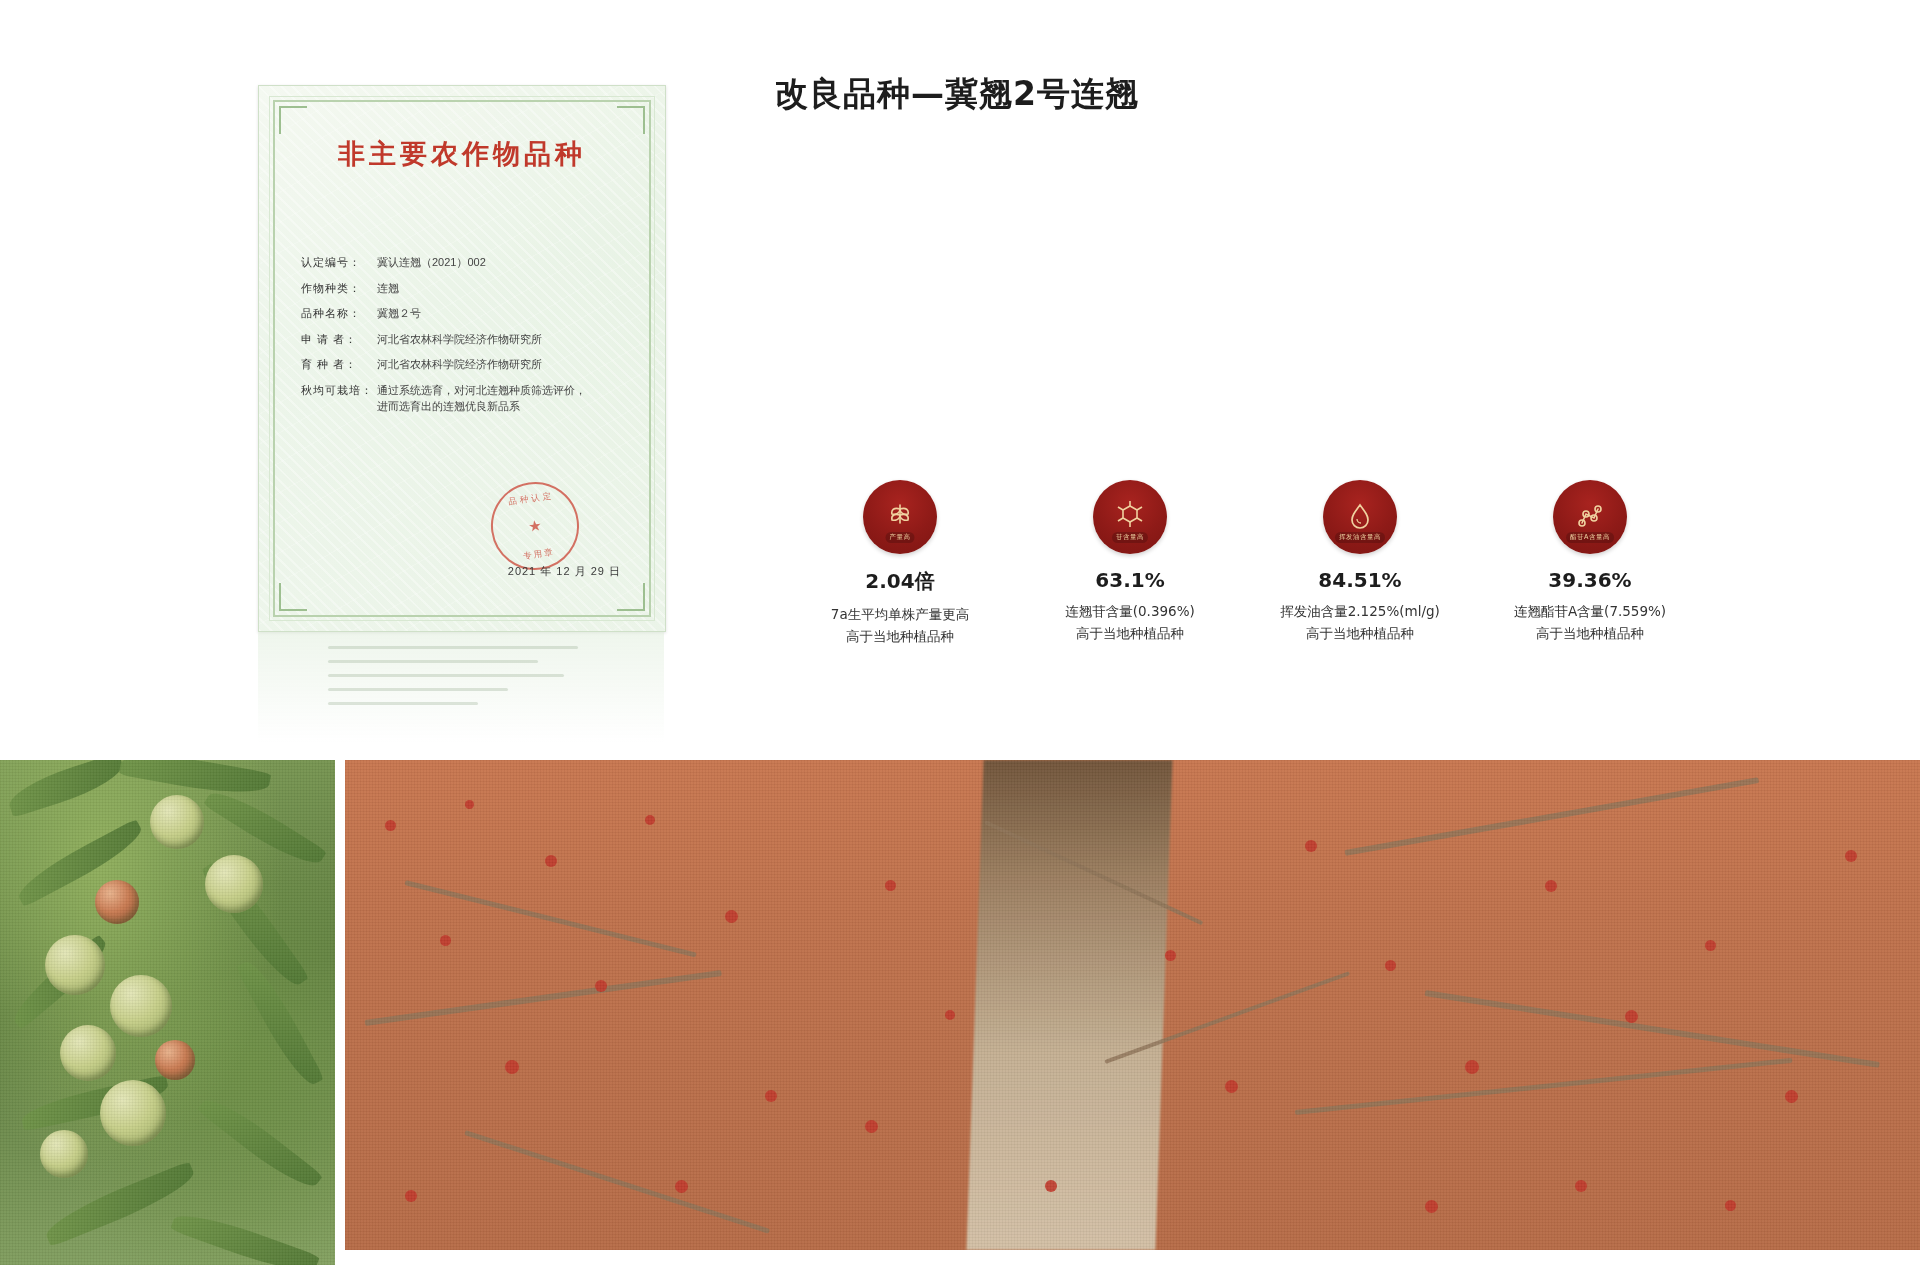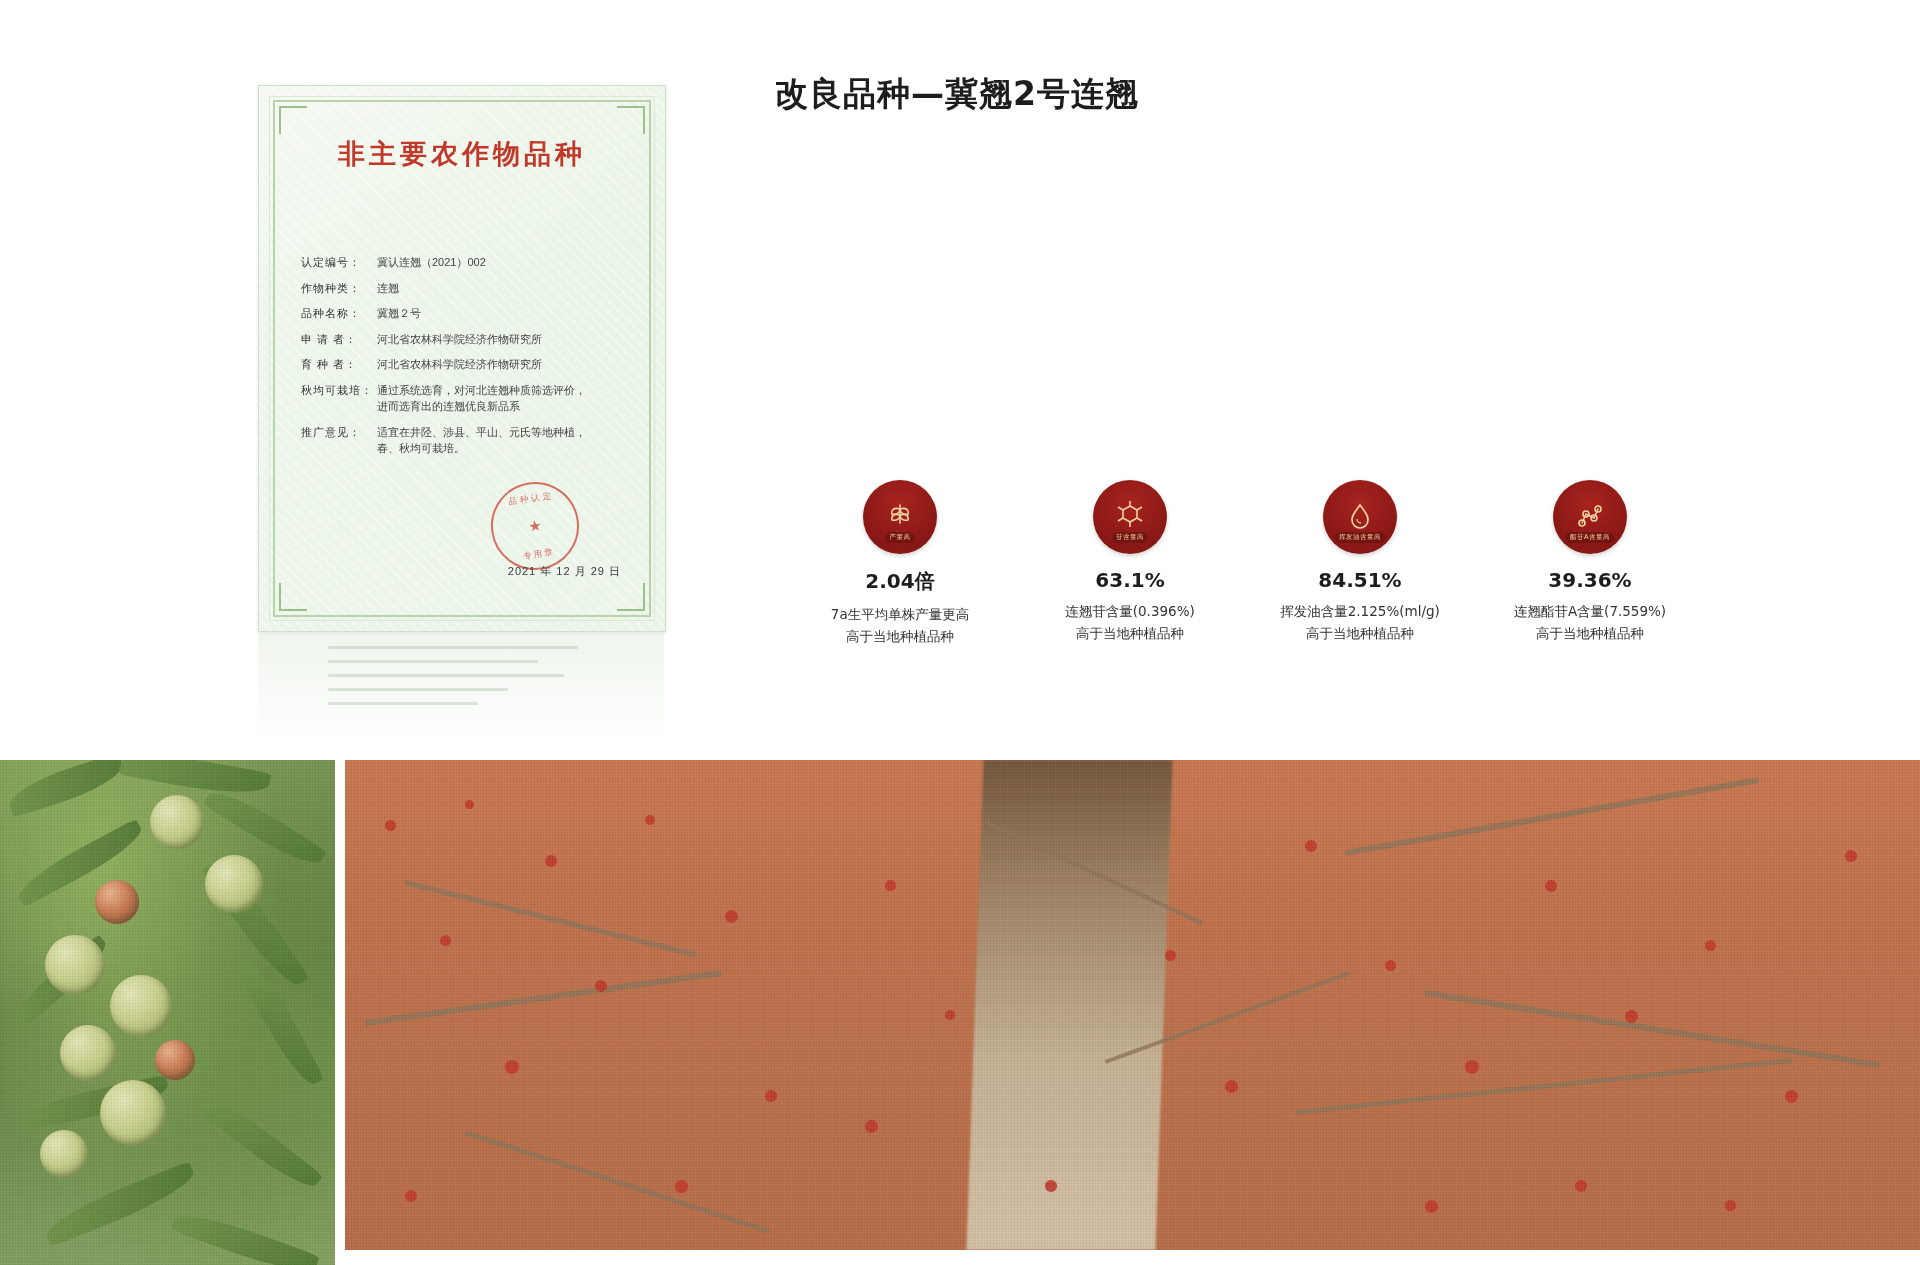--- a/index.html
+++ b/index.html
@@ -388,27 +388,20 @@
         </div>
         <div class="cert-row">
           <span class="cert-label">育 种 者：</span>
           <span class="cert-value">河北省农林科学院经济作物研究所</span>
         </div>
         <div class="cert-row">
           <span class="cert-label">秋均可栽培：</span>
           <span class="cert-value">
             <span class="sub">通过系统选育，对河北连翘种质筛选评价，</span>
             <span class="sub">进而选育出的连翘优良新品系</span>
-          </span>
-        </div>
-        <div class="cert-row">
-          <span class="cert-label">推广意见：</span>
-          <span class="cert-value">
-            <span class="sub">适宜在井陉、涉县、平山、元氏等地种植，</span>
-            <span class="sub">春、秋均可栽培。</span>
           </span>
         </div>
       </div>
 
       <div class="cert-seal">
         <span class="sealtext">品种认定</span>
         <span class="star">★</span>
         <span class="sealtext2">专用章</span>
       </div>
 

